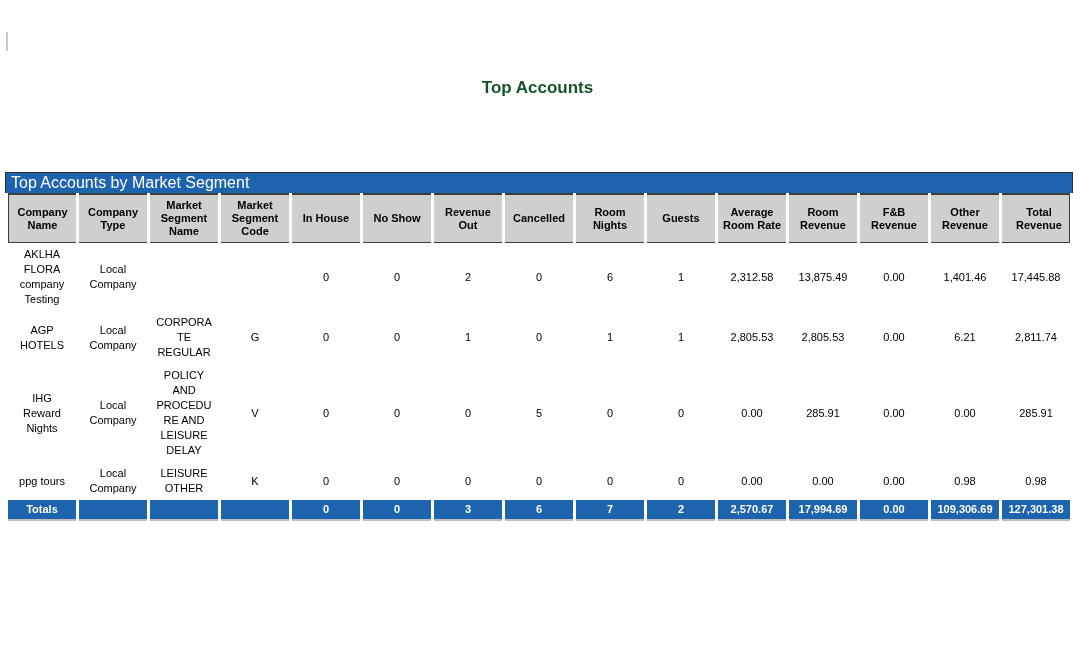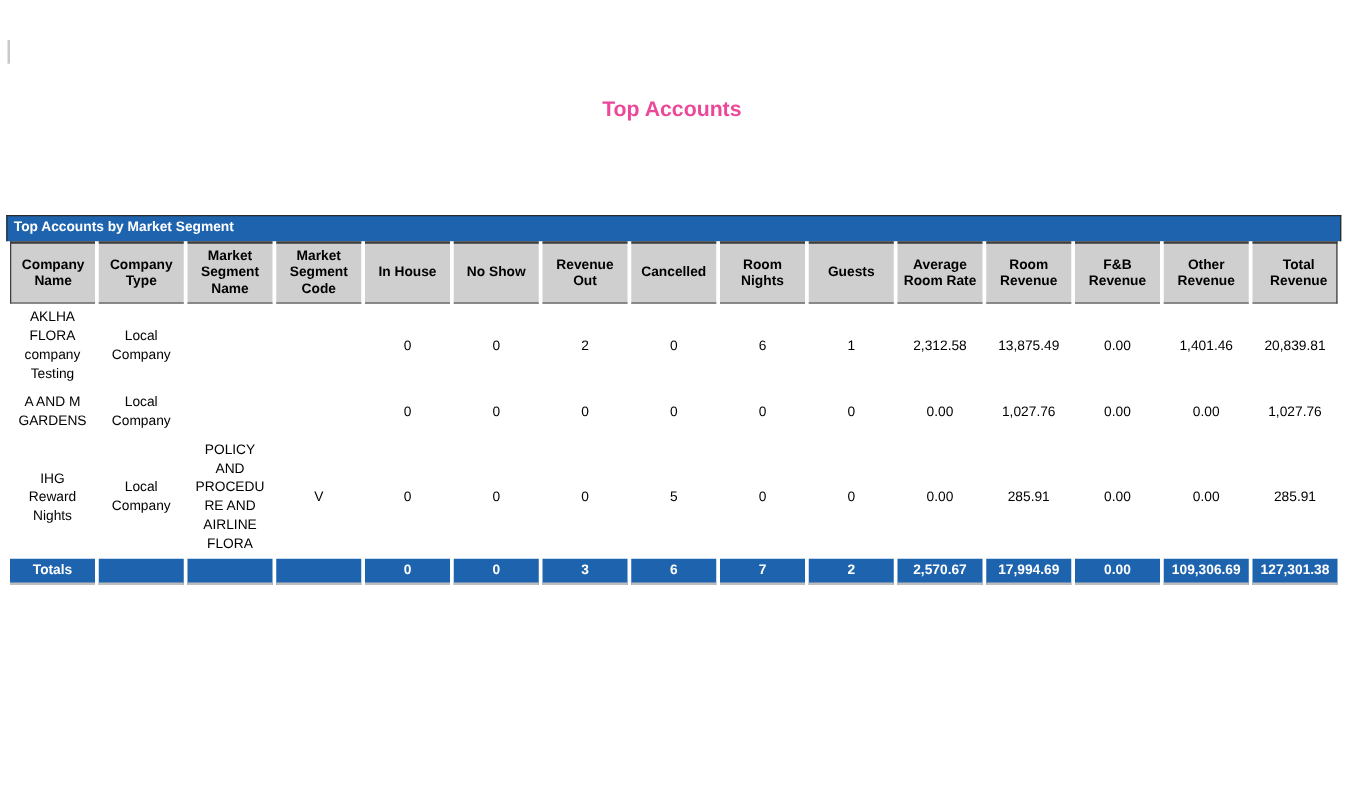--- a/index.html
+++ b/index.html
@@ -17,34 +17,34 @@
     width: 2px; height: 19px;
     background: #c9c9c9;
   }
   .page-title {
     position: absolute;
     top: 78px; left: 0;
     width: 1075px;
     text-align: center;
     font-size: 17px;
     font-weight: bold;
-    color: #ec4899;
+    color: #14532d;
   }
   .report {
     position: absolute;
     left: 5px; top: 172px;
     width: 1068px;
   }
   .section-bar {
     background: #1E63AE;
     border: 1px solid #2b2b2b;
     border-bottom: none;
     color: #ffffff;
-    font-size: 11px;
-    font-weight: bold;
+    font-size: 16px;
+    font-weight: normal;
     height: 21px;
     line-height: 19px;
     padding-left: 5px;
   }
   table.report-table {
     width: 100%;
     border-collapse: separate;
     border-spacing: 3px 0;
     table-layout: fixed;
     font-size: 11px;
@@ -125,55 +125,72 @@
           <td>0</td>
           <td>0</td>
           <td>2</td>
           <td>0</td>
           <td>6</td>
           <td>1</td>
           <td>2,312.58</td>
           <td>13,875.49</td>
           <td>0.00</td>
           <td>1,401.46</td>
-          <td>20,839.81</td>
-        </tr>
-        <tr>
-          <td>A AND M GARDENS</td>
-          <td>Local Company</td>
-          <td></td>
-          <td></td>
-          <td>0</td>
-          <td>0</td>
-          <td>0</td>
-          <td>0</td>
-          <td>0</td>
-          <td>0</td>
-          <td>0.00</td>
-          <td>1,027.76</td>
-          <td>0.00</td>
-          <td>0.00</td>
-          <td>1,027.76</td>
+          <td>17,445.88</td>
+        </tr>
+        <tr>
+          <td>AGP HOTELS</td>
+          <td>Local Company</td>
+          <td>CORPORATE REGULAR</td>
+          <td>G</td>
+          <td>0</td>
+          <td>0</td>
+          <td>1</td>
+          <td>0</td>
+          <td>1</td>
+          <td>1</td>
+          <td>2,805.53</td>
+          <td>2,805.53</td>
+          <td>0.00</td>
+          <td>6.21</td>
+          <td>2,811.74</td>
         </tr>
         <tr>
           <td>IHG Reward Nights</td>
           <td>Local Company</td>
-          <td>POLICY AND PROCEDURE AND AIRLINE FLORA</td>
+          <td>POLICY AND PROCEDURE AND LEISURE DELAY</td>
           <td>V</td>
           <td>0</td>
           <td>0</td>
           <td>0</td>
           <td>5</td>
           <td>0</td>
           <td>0</td>
           <td>0.00</td>
           <td>285.91</td>
           <td>0.00</td>
           <td>0.00</td>
           <td>285.91</td>
+        </tr>
+        <tr>
+          <td>ppg tours</td>
+          <td>Local Company</td>
+          <td>LEISURE OTHER</td>
+          <td>K</td>
+          <td>0</td>
+          <td>0</td>
+          <td>0</td>
+          <td>0</td>
+          <td>0</td>
+          <td>0</td>
+          <td>0.00</td>
+          <td>0.00</td>
+          <td>0.00</td>
+          <td>0.98</td>
+          <td>0.98</td>
         </tr>
         <tr class="totals-row">
           <td>Totals</td>
           <td></td>
           <td></td>
           <td></td>
           <td>0</td>
           <td>0</td>
           <td>3</td>
           <td>6</td>

